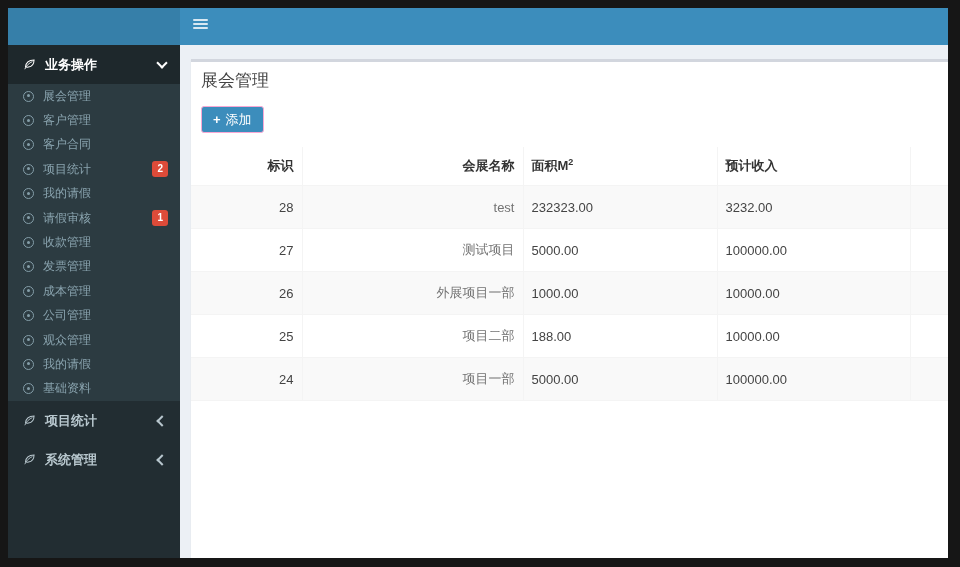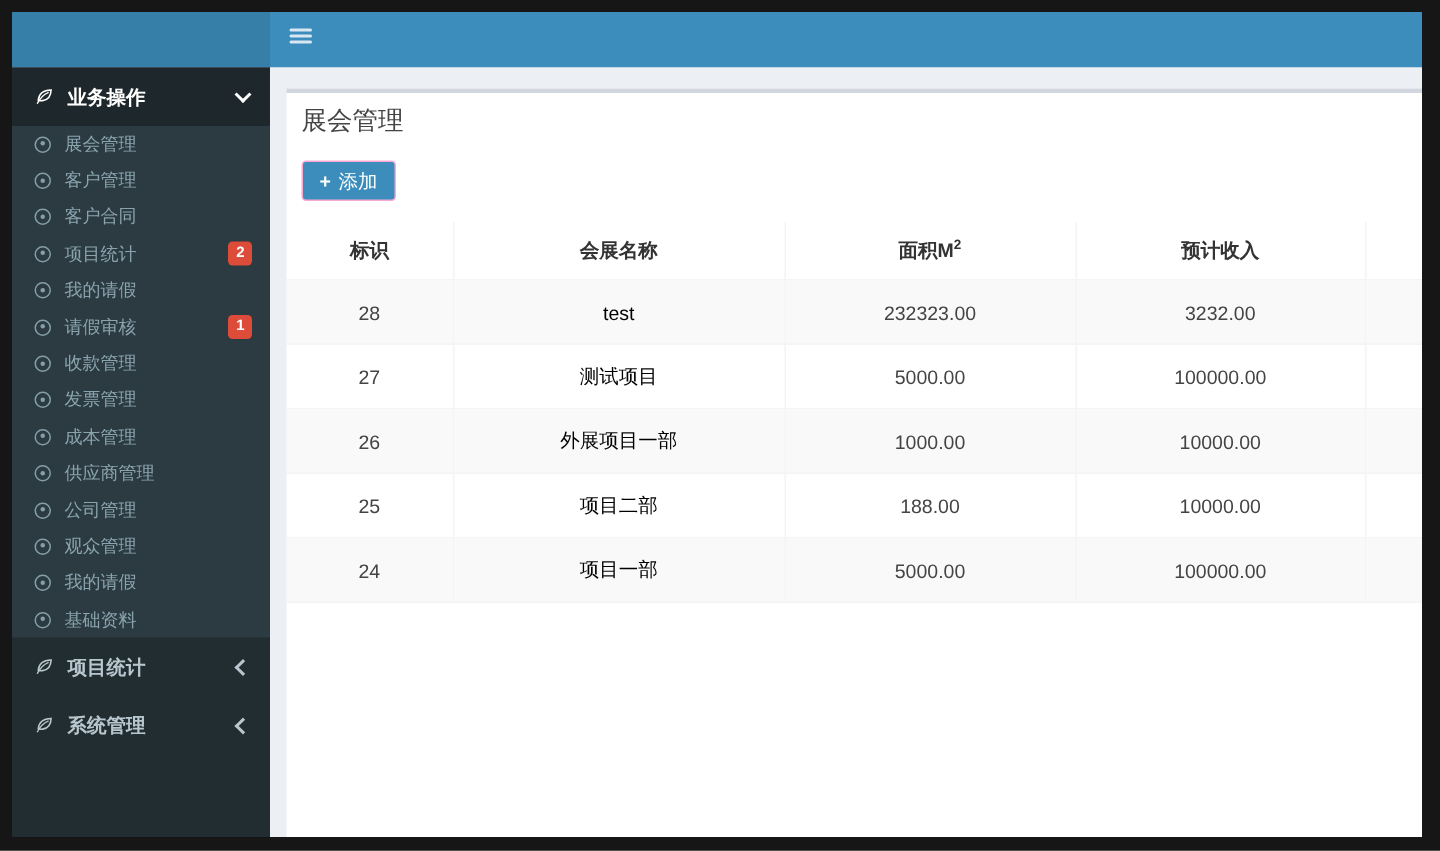--- a/index.html
+++ b/index.html
@@ -37,26 +37,26 @@
     box-shadow:0 1px 1px rgba(0,0,0,.1);overflow:hidden;}
   .box-header{padding:10px 10px 8px;}
   .box-title{font-size:17px;line-height:18px;color:#444;font-weight:normal;margin:0;display:inline-block;}
   .box-toolbar{padding:8px 10px 0;}
   .btn-add{background:#3c8dbc;border:1px solid #f9a8d4;color:#fff;font-size:13px;line-height:15px;
     padding:5px 11px;border-radius:3px;cursor:pointer;font-family:inherit;}
   .btn-add .plus{font-weight:bold;margin-right:5px;font-size:13px;}
 
   table.grid{border-collapse:collapse;table-layout:fixed;width:867px;margin-top:14px;font-size:13px;color:#444;}
   .grid th,.grid td{border-right:1px solid #f4f4f4;border-bottom:1px solid #f4f4f4;
-    padding:12px 8px;text-align:center;overflow:hidden;white-space:nowrap;box-sizing:border-box;}
+    padding:12px 8px;text-align:right;overflow:hidden;white-space:nowrap;box-sizing:border-box;}
   .grid th{font-weight:bold;color:#333;padding:10px 8px;}
-  .grid .num{text-align:center;}
+  .grid .num{text-align:left;}
   .grid sup{font-size:9px;}
   .grid tbody tr:nth-of-type(odd) td{background:#f9f9f9;}
-  a.name-link{color:#000000;text-decoration:none;cursor:pointer;}
+  a.name-link{color:#737373;text-decoration:none;cursor:pointer;}
   .col-id{width:111px;}.col-name{width:221px;}.col-area{width:194px;}.col-income{width:193px;}.col-dept{width:148px;}
 </style>
 </head>
 <body>
 
 <div class="frame">
 
   <div class="logo"></div>
   <div class="navbar">
     <div class="hamburger">
@@ -129,25 +129,20 @@
           <span class="ilabel">发票管理</span>
 
         </li>
 
         <li>
           <span class="dot-circle"></span>
           <span class="ilabel">成本管理</span>
 
         </li>
 
-        <li>
-          <span class="dot-circle"></span>
-          <span class="ilabel">供应商管理</span>
-
-        </li>
 
         <li>
           <span class="dot-circle"></span>
           <span class="ilabel">公司管理</span>
 
         </li>
 
         <li>
           <span class="dot-circle"></span>
           <span class="ilabel">观众管理</span>

